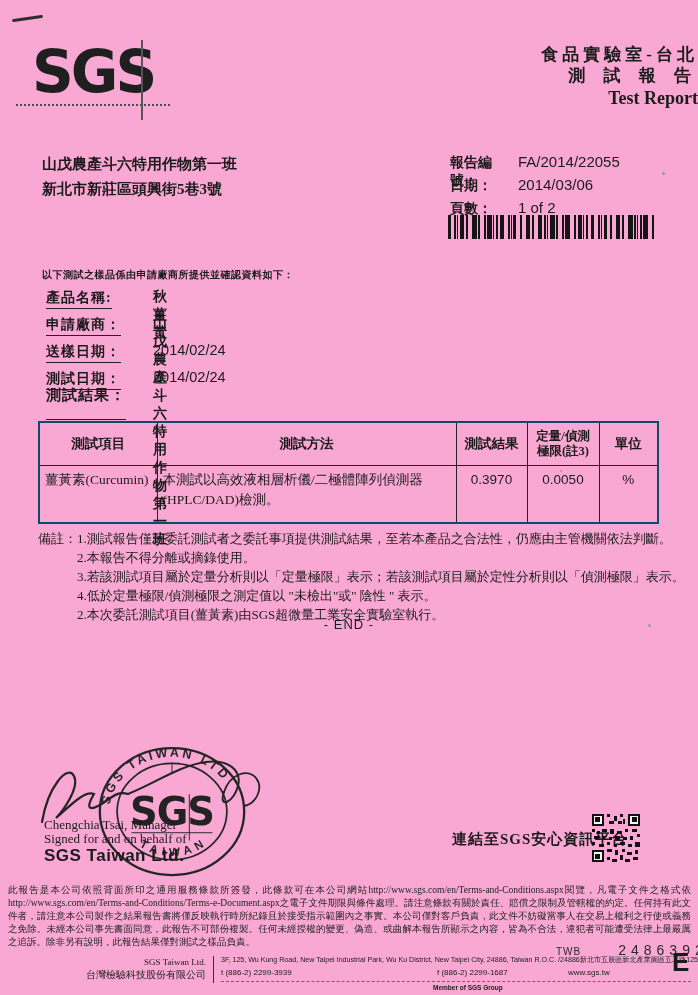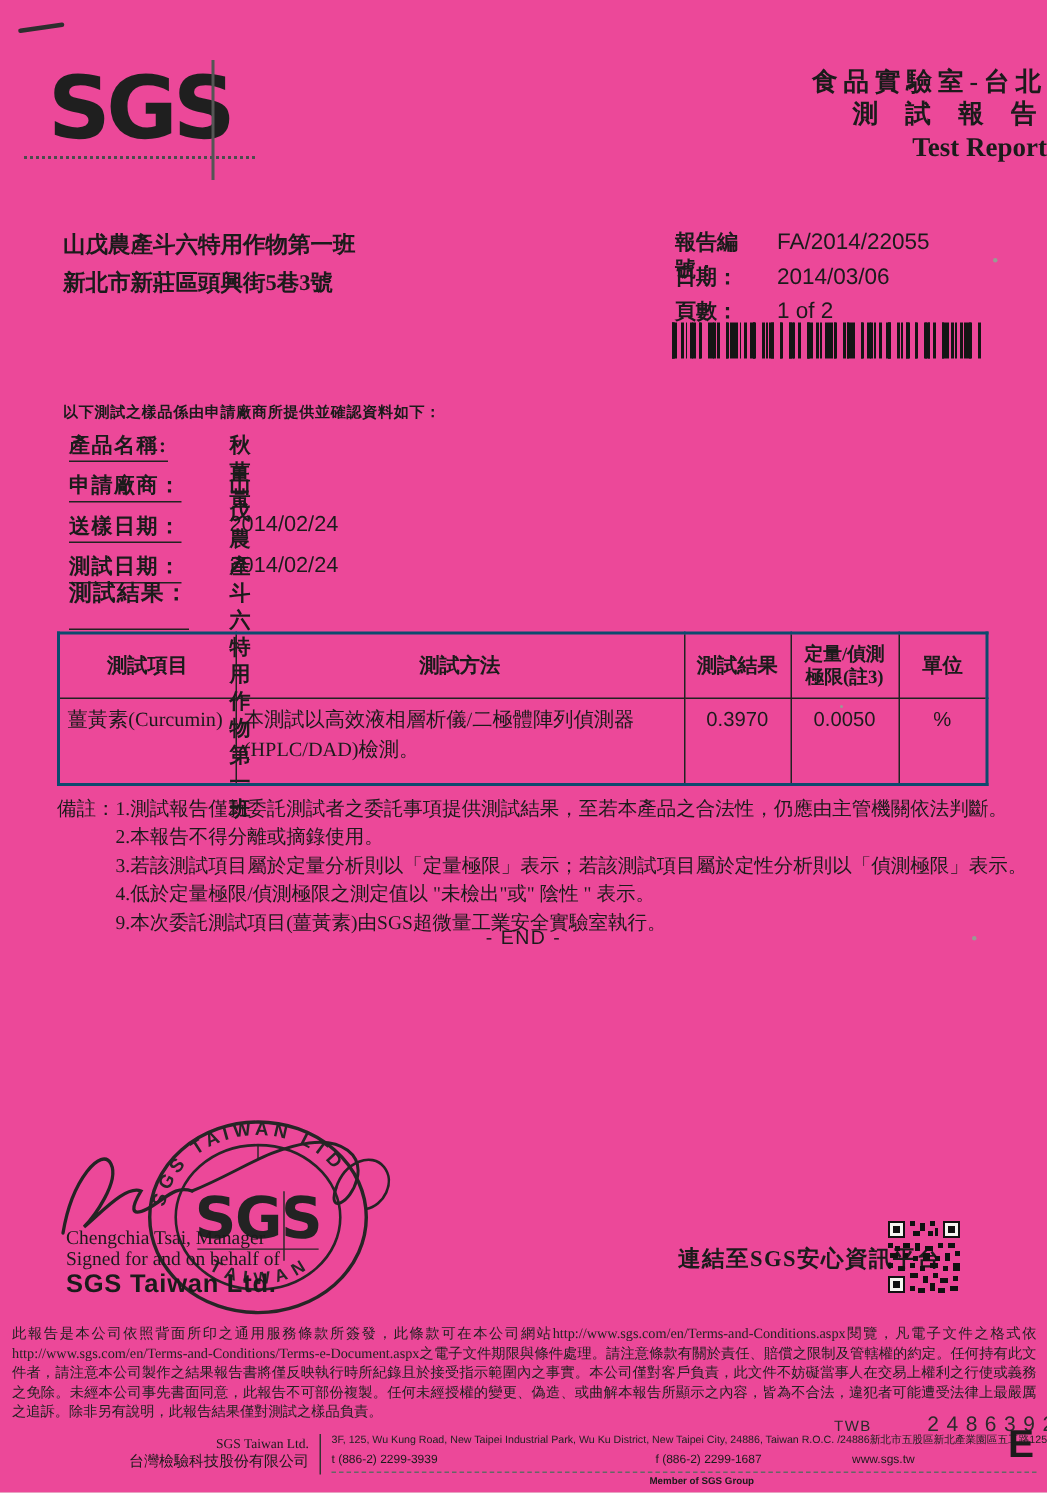--- a/index.html
+++ b/index.html
@@ -1,18 +1,18 @@
 <!DOCTYPE html>
 <html><head>
 <meta charset="utf-8">
 <style>
   html,body{margin:0;padding:0;background:#e8e7e3;}
   .page{
     position:relative;width:698px;height:995px;margin:0 auto;
-    background:#ec4899;overflow:hidden;
+    background:#f9a8d4;overflow:hidden;
     font-family:"Liberation Serif","DejaVu Serif",serif;color:#1b1b1b;
   }
   .abs{position:absolute;}
 
   
   .pen-mark{left:12px;top:17px;width:31px;height:3px;background:#2e2e2e;transform:rotate(-8deg);border-radius:2px;}
 
   
   .logo{left:32px;top:42px;font-family:"DejaVu Sans","Liberation Sans",sans-serif;
         font-weight:bold;font-size:58px;line-height:1.05;letter-spacing:-3px;color:#1f1f1f;}
@@ -195,21 +195,21 @@
   </tbody>
     </table>
 
   <div class="abs notes">
     <div class="notes-label">備註：</div>
     <div class="notes-items">
       <div>1.測試報告僅就委託測試者之委託事項提供測試結果，至若本產品之合法性，仍應由主管機關依法判斷。</div>
       <div>2.本報告不得分離或摘錄使用。</div>
       <div>3.若該測試項目屬於定量分析則以「定量極限」表示；若該測試項目屬於定性分析則以「偵測極限」表示。</div>
       <div>4.低於定量極限/偵測極限之測定值以 "未檢出"或" 陰性 " 表示。</div>
-      <div>9.本次委託測試項目(薑黃素)由SGS超微量工業安全實驗室執行。</div>
+      <div>2.本次委託測試項目(薑黃素)由SGS超微量工業安全實驗室執行。</div>
     </div>
   </div>
   <div class="abs end-marker">- END -</div>
 
   <svg class="abs stamp-svg" width="154" height="138" viewBox="0 0 160 143">
     <ellipse cx="80" cy="70" rx="75" ry="66" fill="none" stroke="#262626" stroke-width="2.4"></ellipse>
     <ellipse cx="80" cy="70" rx="57" ry="50" fill="none" stroke="#262626" stroke-width="1.8"></ellipse>
     <path id="stampTop" d="M 16,80 A 65,57 0 1 1 144,80" fill="none"></path>
     <path id="stampBottom" d="M 26,80 A 56,49 0 0 0 134,80" fill="none"></path>
     <text font-family="Liberation Sans, DejaVu Sans, sans-serif" font-size="13" font-weight="bold" fill="#262626" letter-spacing="3">

